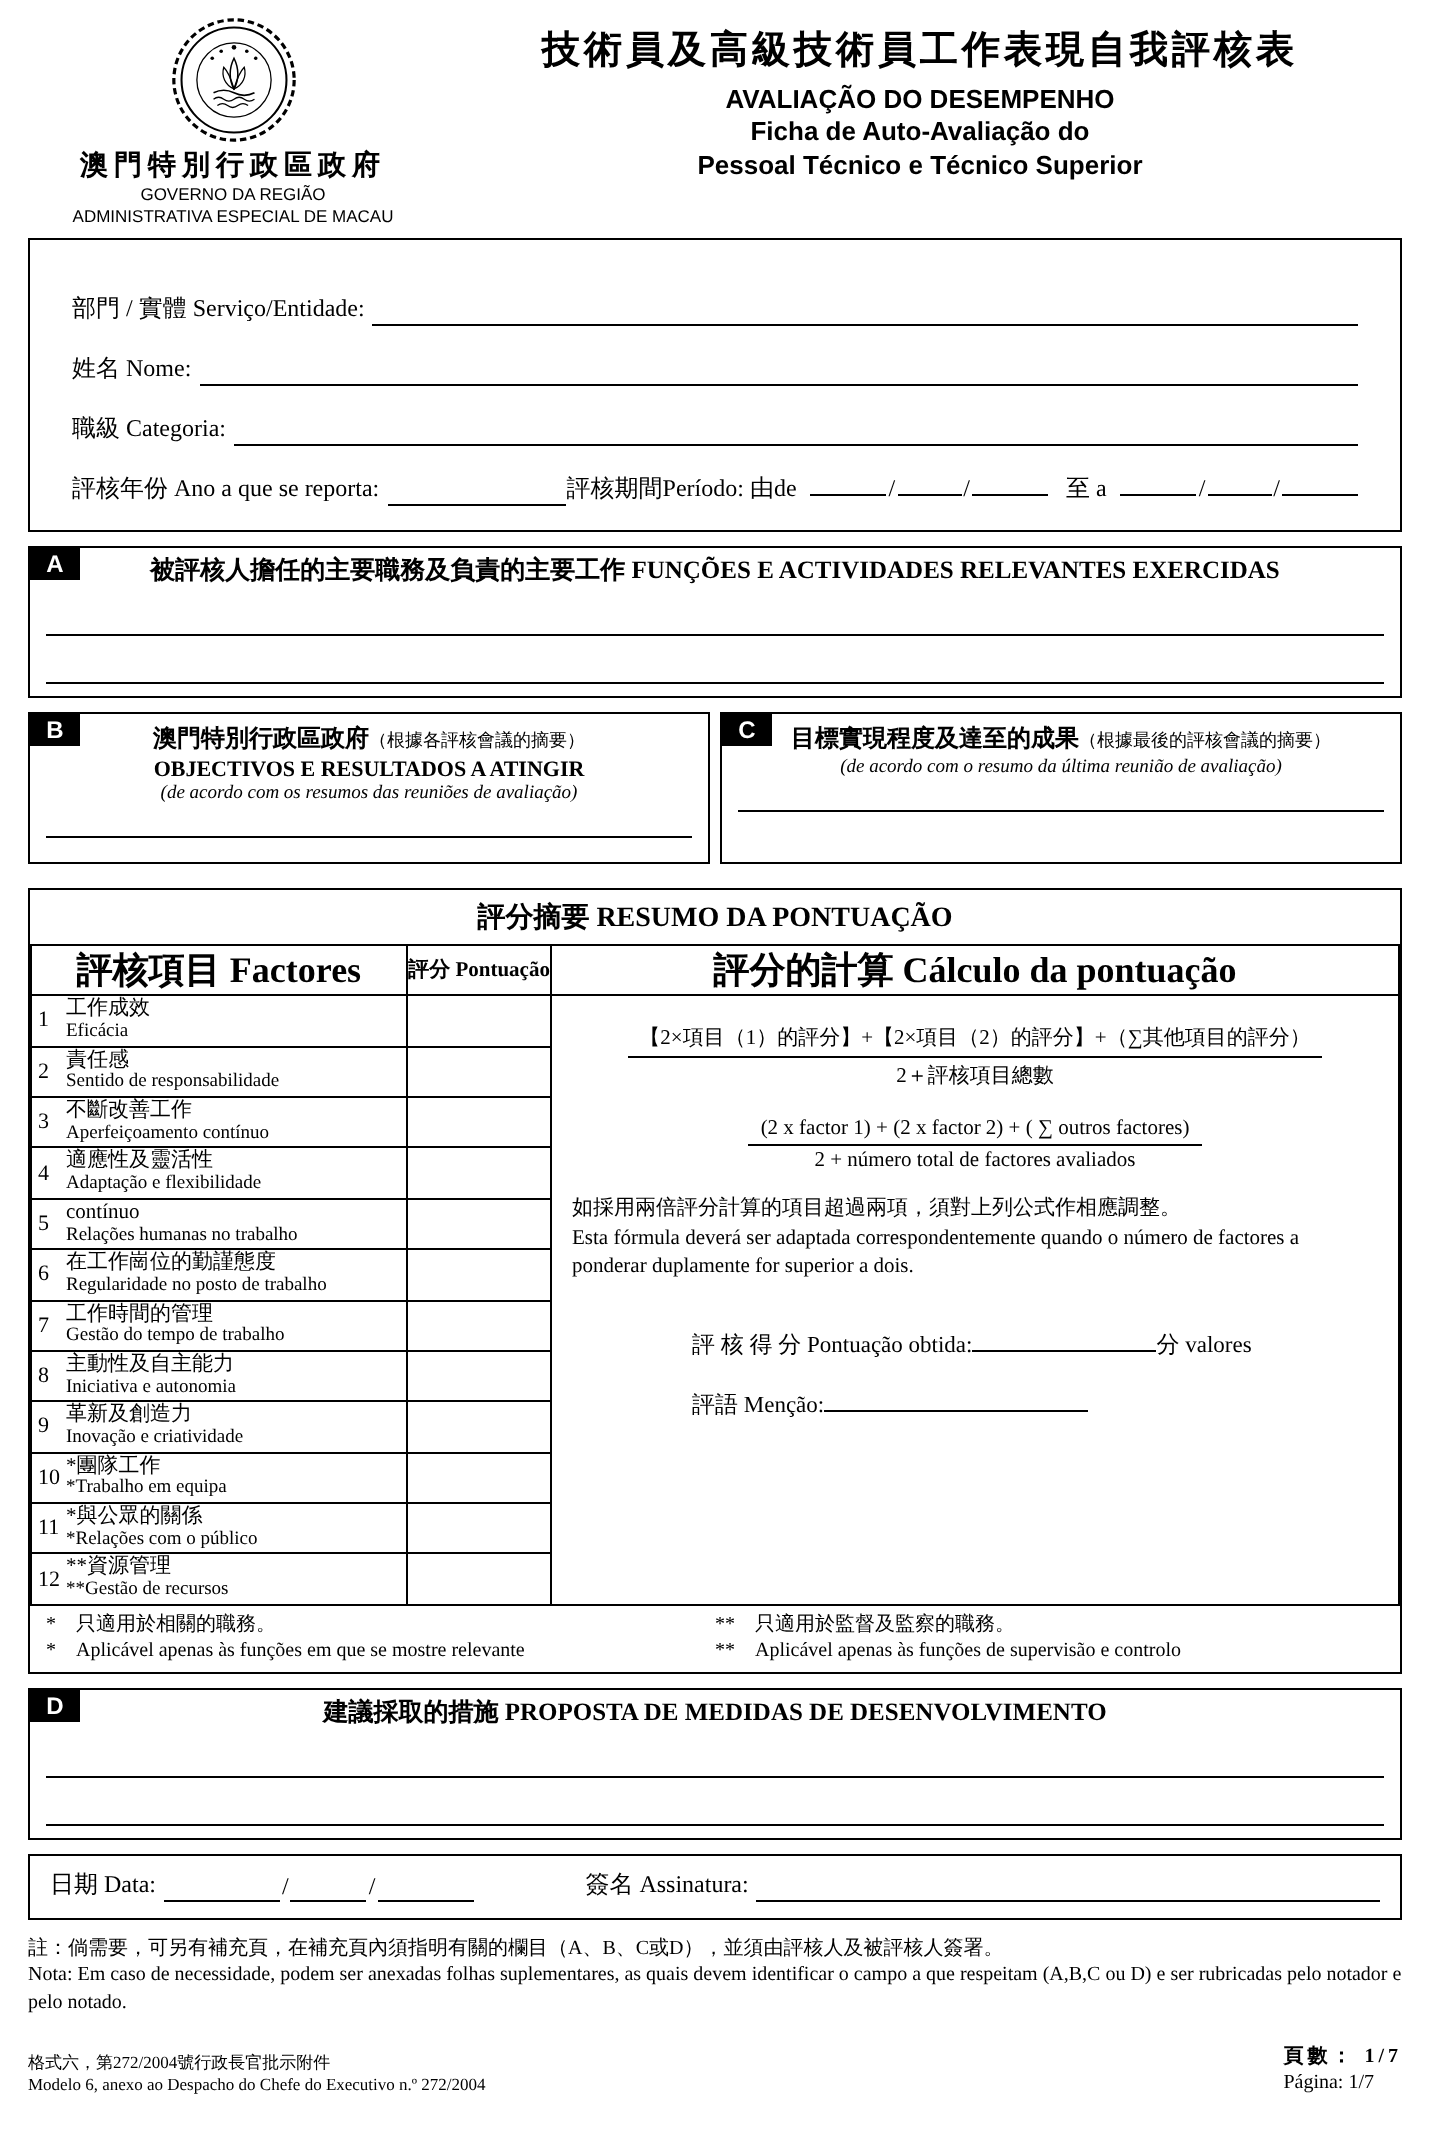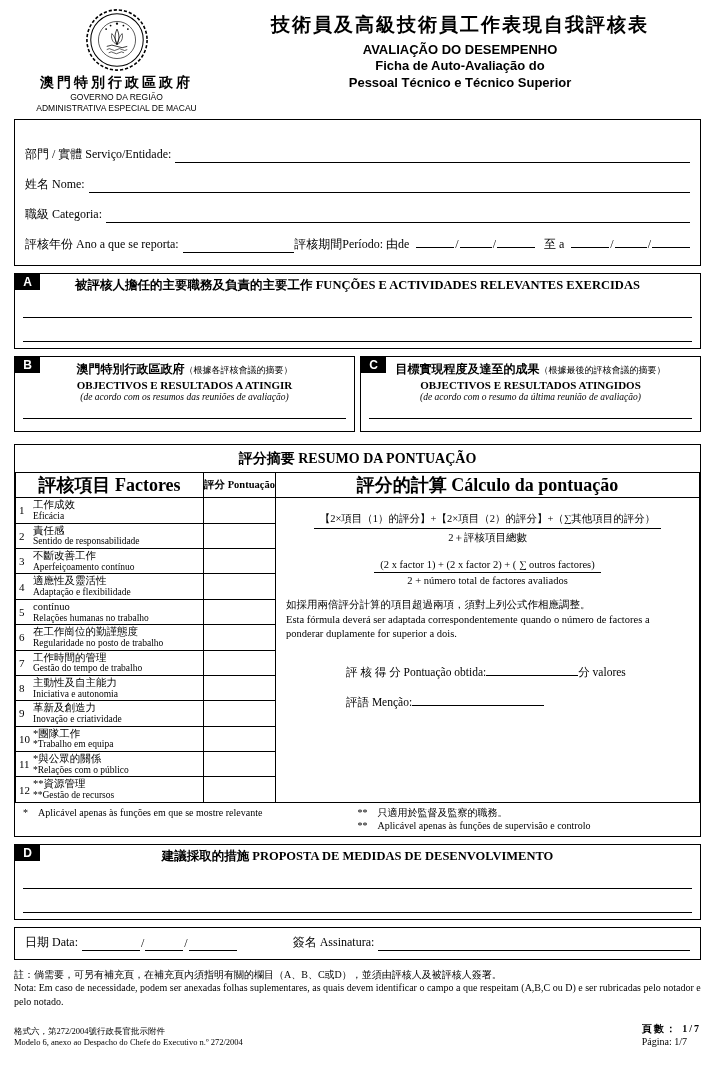--- a/index.html
+++ b/index.html
@@ -18,21 +18,21 @@
   .title-pt { font-family:"Liberation Sans","DejaVu Sans",sans-serif; font-weight:bold; font-size:13px; line-height:1.25; }
 
   
   .box { border:1px solid #000; background:#fff; }
   .fill { flex:1; border-bottom:1px solid #000; height:13px; }
   .blank { display:inline-block; border-bottom:1px solid #000; height:12px; vertical-align:baseline; } .w60 { width:58px; } .w50 { width:48px; } .w40 { width:38px; } .w34 { width:32px; }
   .w90 { width:92px; } .w130 { width:132px; }
   .sep { padding:0 1px; }
 
   
-  .info-box { padding:26px 10px 6px; margin-bottom:7px; }
+  .info-box { padding:26px 21px 6px; margin-bottom:7px; }
   .field-row { display:flex; align-items:flex-end; margin-bottom:13px; font-size:12px; }
   .field-row.last { margin-bottom:6px; }
   .field-label { white-space:nowrap; margin-right:4px; }
   .period-group { margin-left:auto; white-space:nowrap; }
 
   
   .section { border:1px solid #000; position:relative; margin-bottom:7px; }
   .letter-badge { position:absolute; top:0; left:0; background:#000; color:#fff; font-weight:bold;
      font-family:"Liberation Sans","DejaVu Sans",sans-serif; font-size:12px; width:25px; height:16px;
      text-align:center; line-height:16px; }
@@ -164,21 +164,20 @@
     <div class="bc-box">
       <div class="letter-badge">B</div>
       <div class="bc-title-cn"><span>澳門特別行政區政府</span><span class="small-note">（根據各評核會議的摘要）</span></div>
       <div class="bc-title-pt">OBJECTIVOS E RESULTADOS A ATINGIR</div>
       <div class="bc-sub">(de acordo com os resumos das reuniões de avaliação)</div>
       <div class="bc-rule"></div>
     </div>
     <div class="bc-box">
       <div class="letter-badge">C</div>
       <div class="bc-title-cn"><span>目標實現程度及達至的成果</span><span class="small-note">（根據最後的評核會議的摘要）</span></div>
-      <div class="bc-title-pt">OBJECTIVOS E RESULTADOS ATINGIDOS</div>
       <div class="bc-sub">(de acordo com o resumo da última reunião de avaliação)</div>
       <div class="bc-rule"></div>
     </div>
   </div>
 
   <div class="score-box">
     <div class="score-title">評分摘要 RESUMO DA PONTUAÇÃO</div>
     <table class="score-table">
       <tbody>
           <tr>
@@ -360,20 +359,21 @@
                 </div>
               </div>
         </td>
         <td class="score-cell"></td>
       </tr>
     </tbody>
       </table>
 
     <div class="footnote-row">
       <div class="footnote-col">
+        <div>*　只適用於相關的職務。</div>
         <div>*　Aplicável apenas às funções em que se mostre relevante</div>
       </div>
       <div class="footnote-col">
         <div>**　只適用於監督及監察的職務。</div>
         <div>**　Aplicável apenas às funções de supervisão e controlo</div>
       </div>
     </div>
   </div>
 
   <div class="section">

